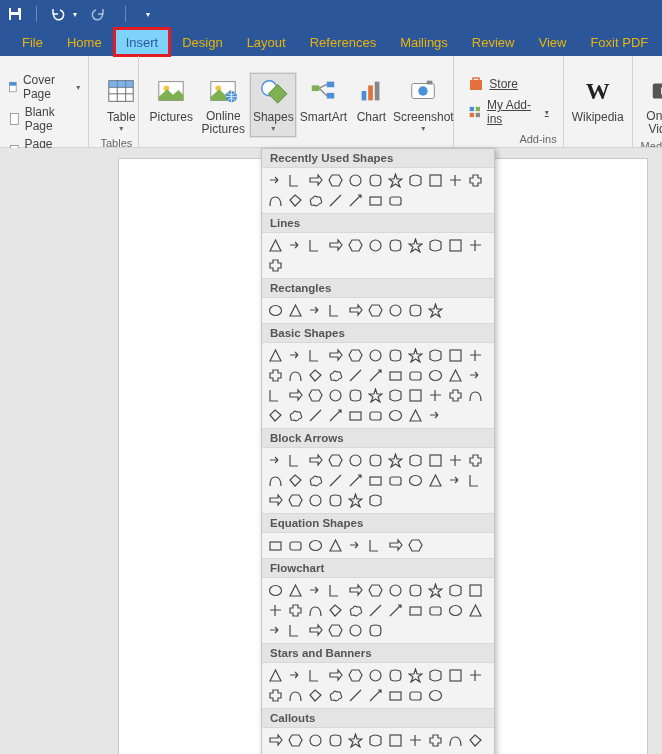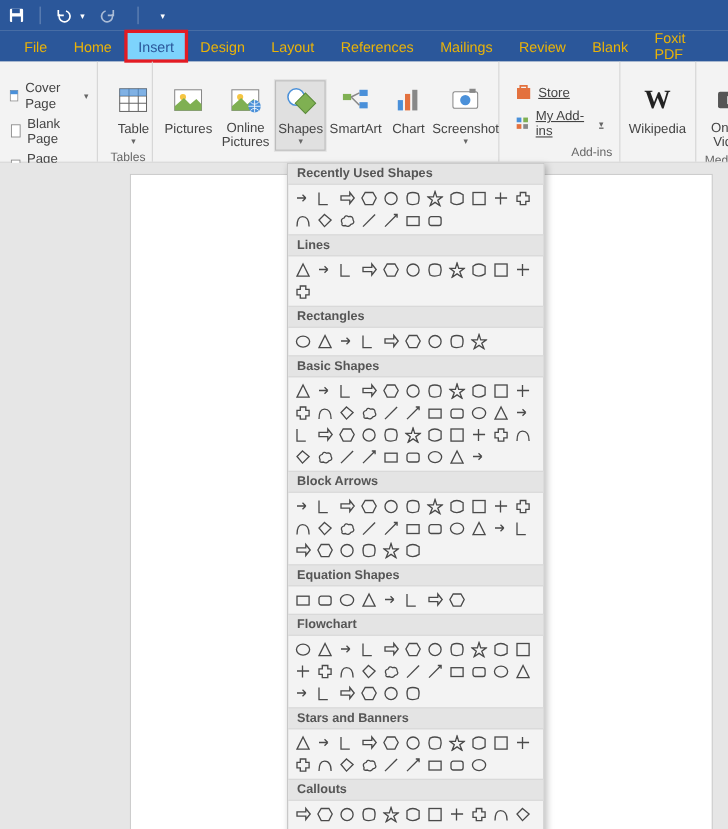--- a/index.html
+++ b/index.html
@@ -70,21 +70,21 @@
 
 <div class="menubar">
   <div class="menu-item">File</div>
   <div class="menu-item">Home</div>
   <div class="menu-item active redbox">Insert</div>
   <div class="menu-item">Design</div>
   <div class="menu-item">Layout</div>
   <div class="menu-item">References</div>
   <div class="menu-item">Mailings</div>
   <div class="menu-item">Review</div>
-  <div class="menu-item">Blank</div>
+  <div class="menu-item">View</div>
   <div class="menu-item">Foxit PDF</div>
 </div>
 
 <div class="ribbon">
 
   <div class="group" style="width:98px">
     <div class="pages-list">
       <div class="item">
         <svg viewBox="0 0 16 16">
             <rect x="2" y="1" width="10" height="14" fill="#fff" stroke="#888"></rect>

